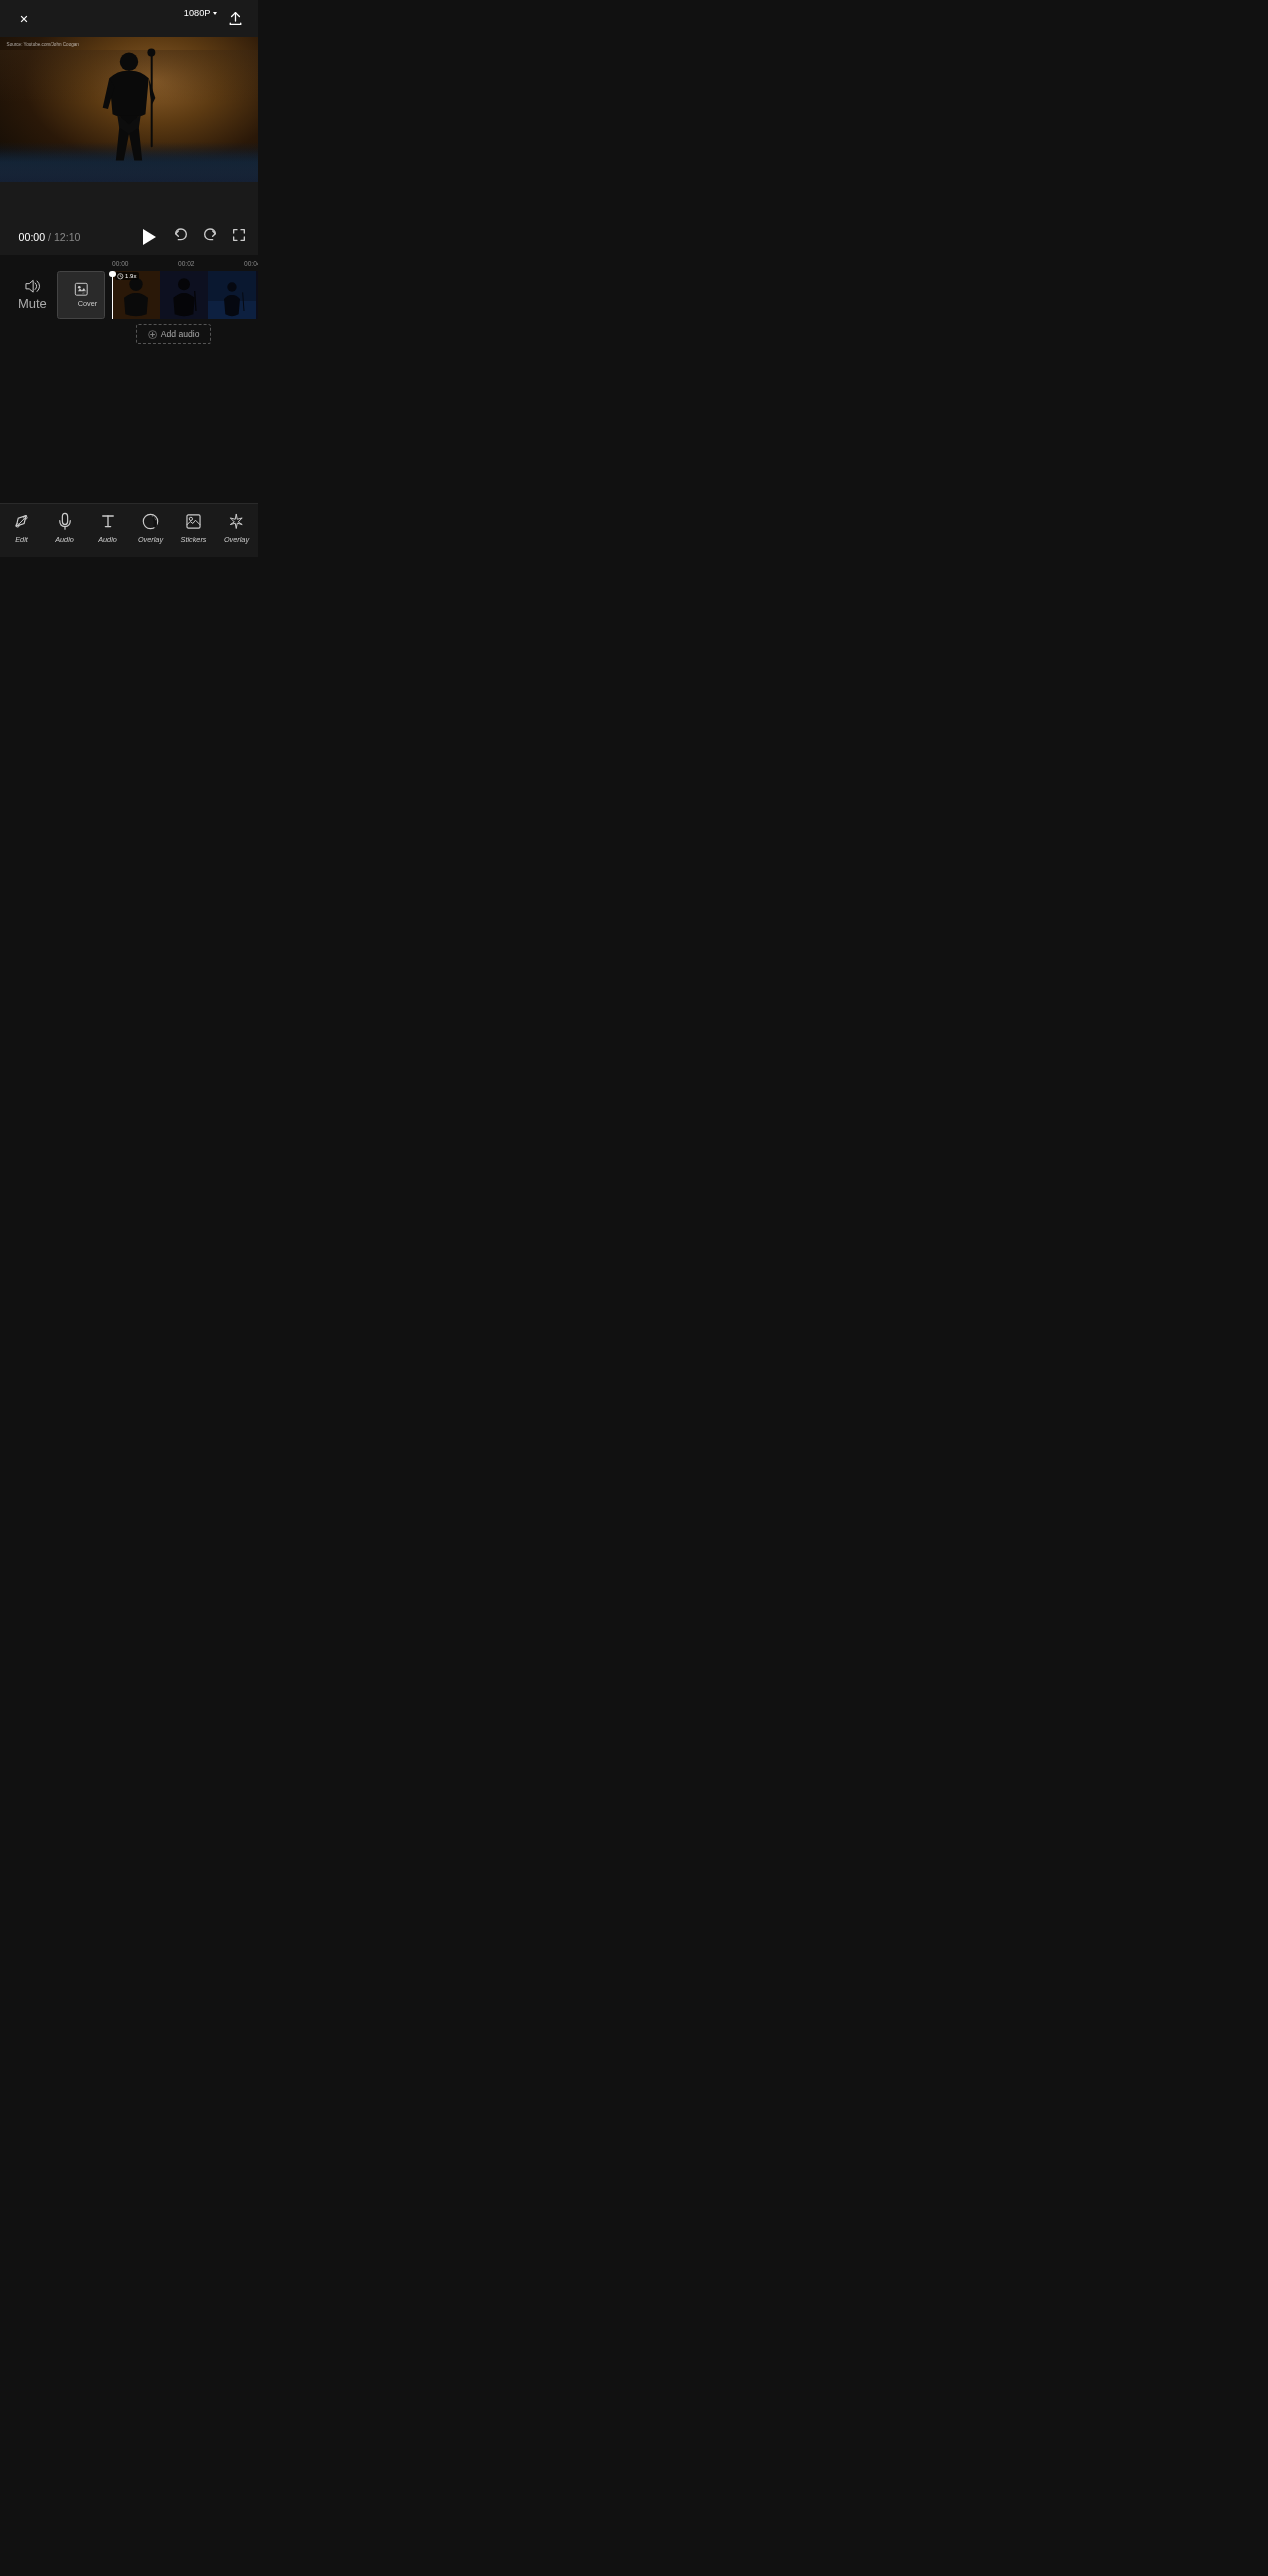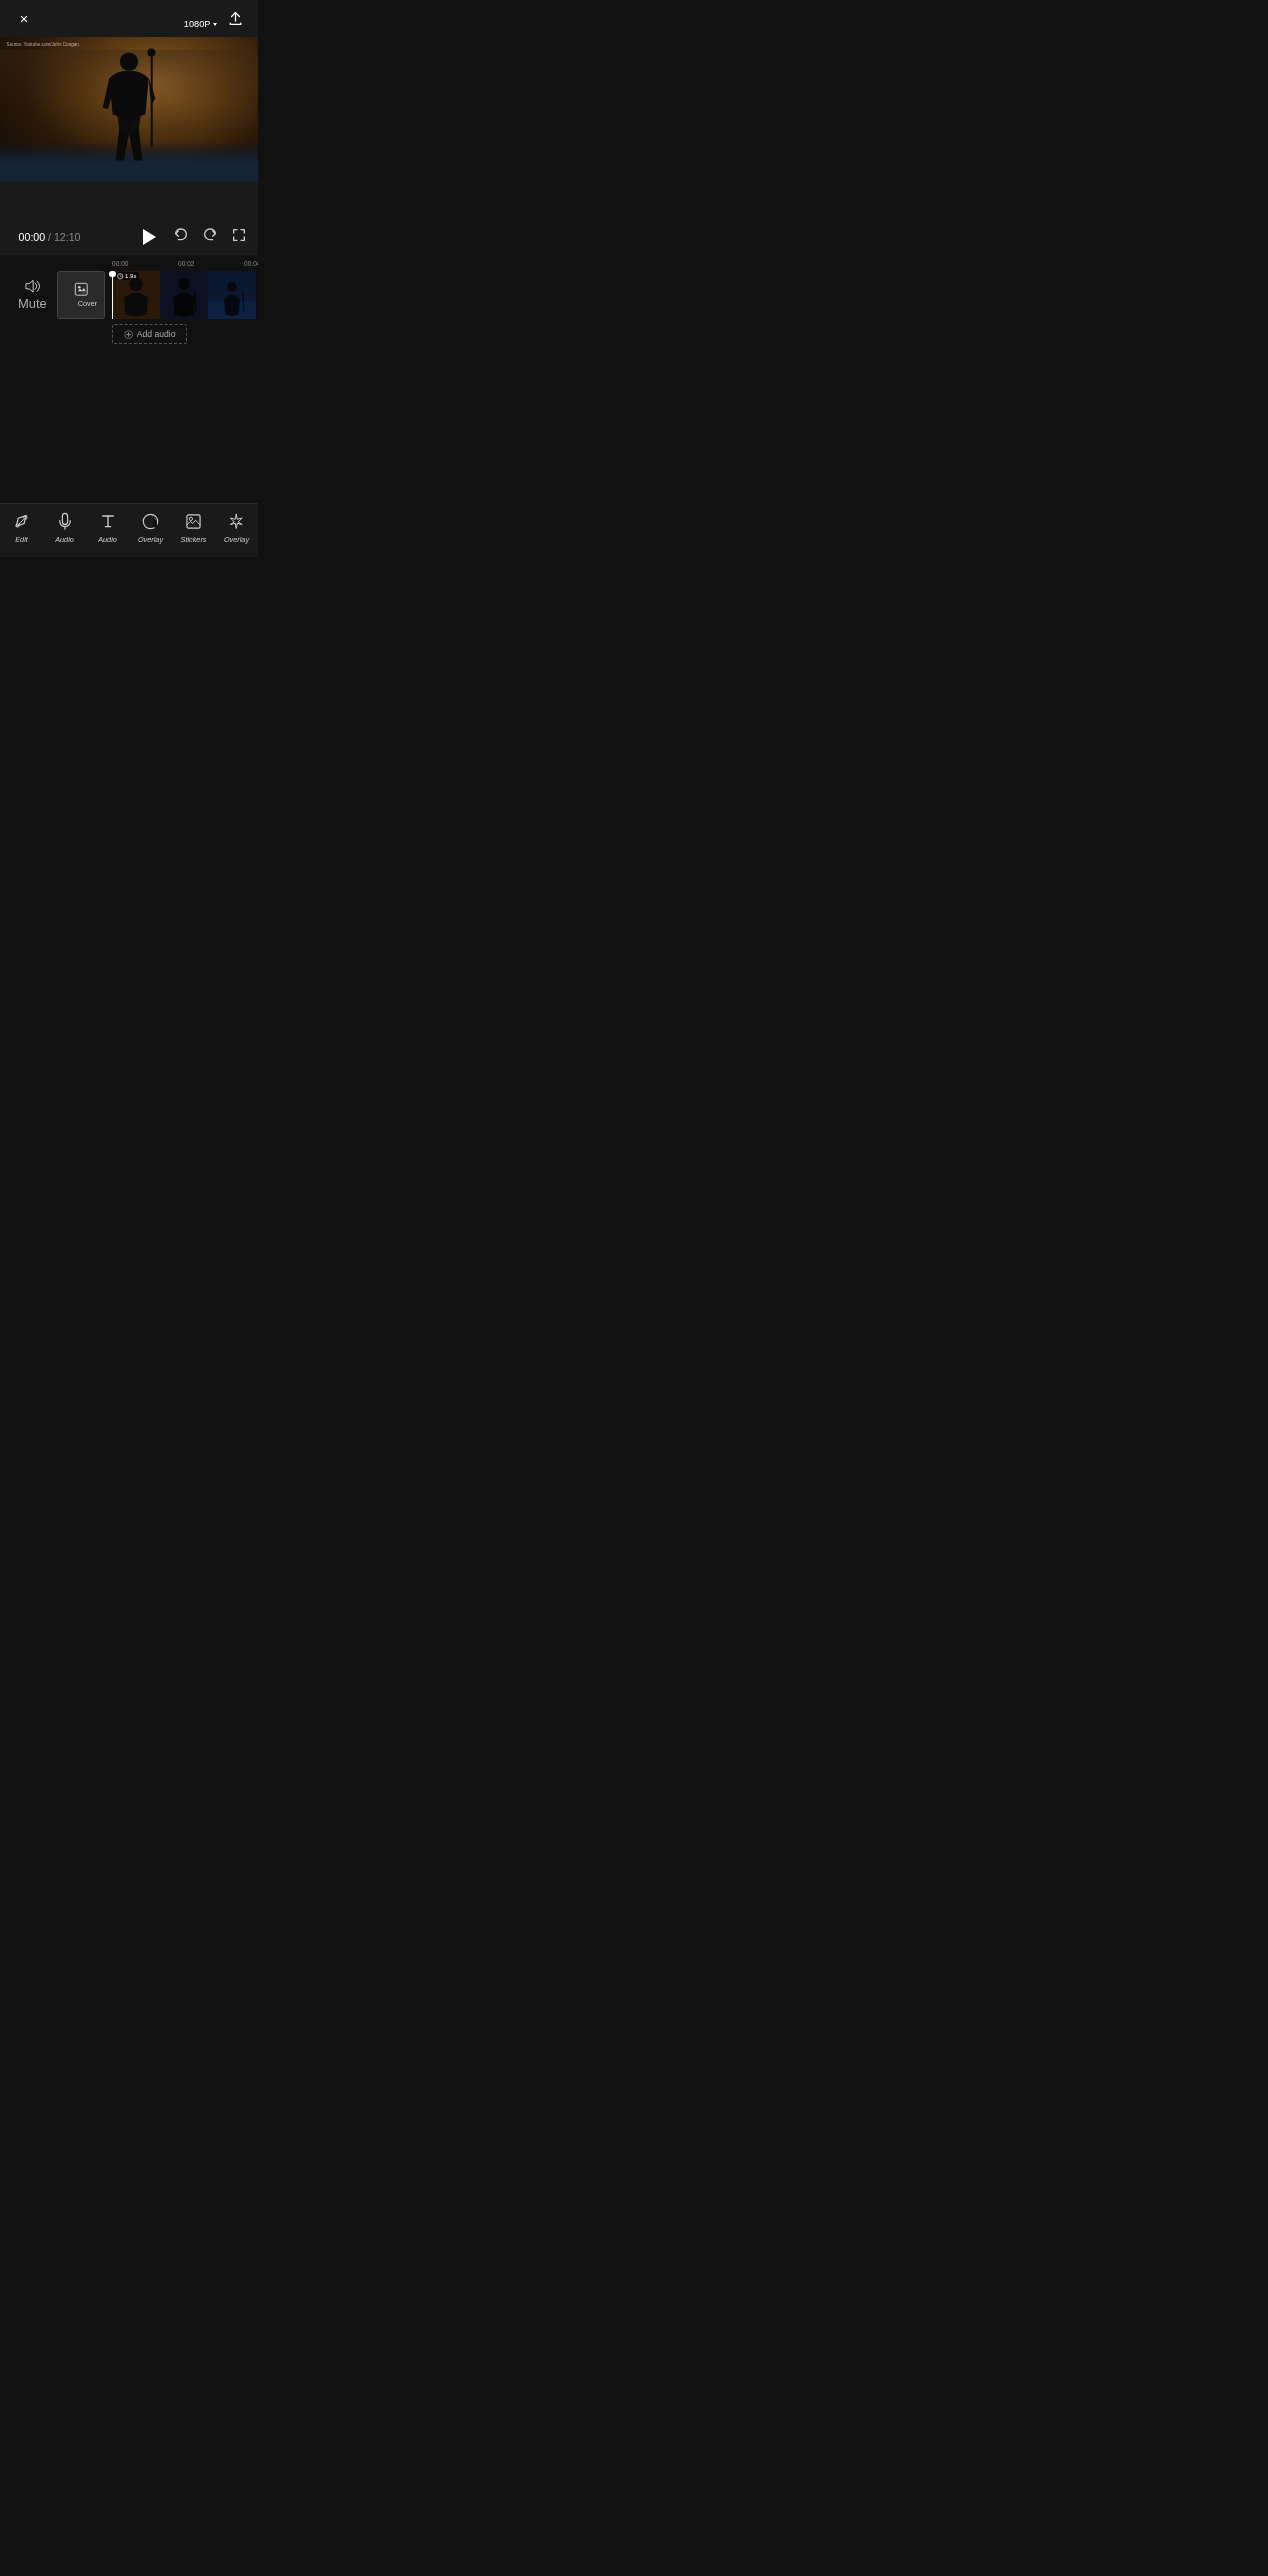--- a/index.html
+++ b/index.html
@@ -19,21 +19,21 @@
       display: flex;
       align-items: center;
       justify-content: space-between;
       padding: 8px 12px;
       background: #1a1a1a;
       height: 37px;
     }
 
     .top-bar-right {
       display: flex;
-      align-items: flex-end;
+      align-items: flex-start;
       gap: 8px;
     }
 
     .resolution-badge {
       display: flex;
       align-items: center;
       gap: 2.6px;
       font-size: 9.2px;
       color: #ffffff;
     }
@@ -276,20 +276,21 @@
     .add-audio-btn {
       background: transparent;
       border: 0.7px dashed #555;
       border-radius: 2.6px;
       padding: 4px 10.6px;
       color: #aaaaaa;
       font-size: 8.6px;
       display: inline-flex;
       align-items: flex-end;
       gap: 4px;
+      margin-left: 24px;
     }
 
     
     .middle-spacer {
       background: #111111;
       flex: 1;
       min-height: 132px;
     }
 
     

